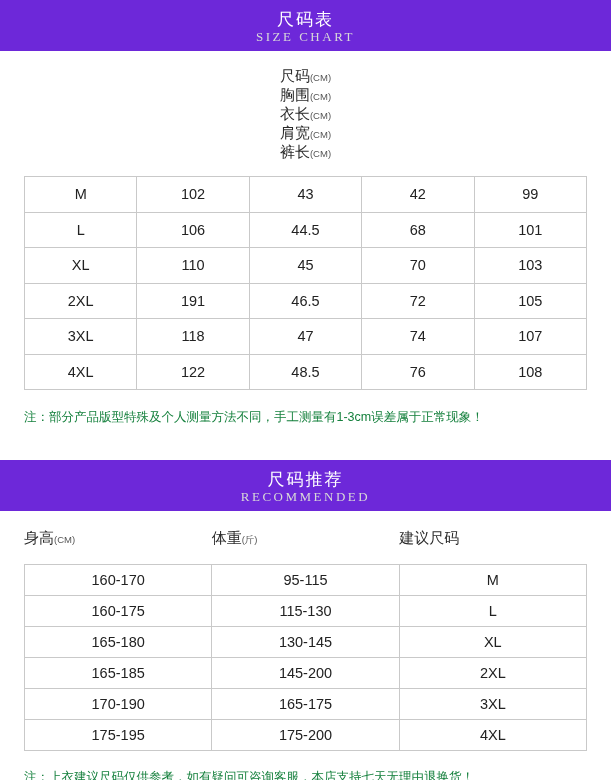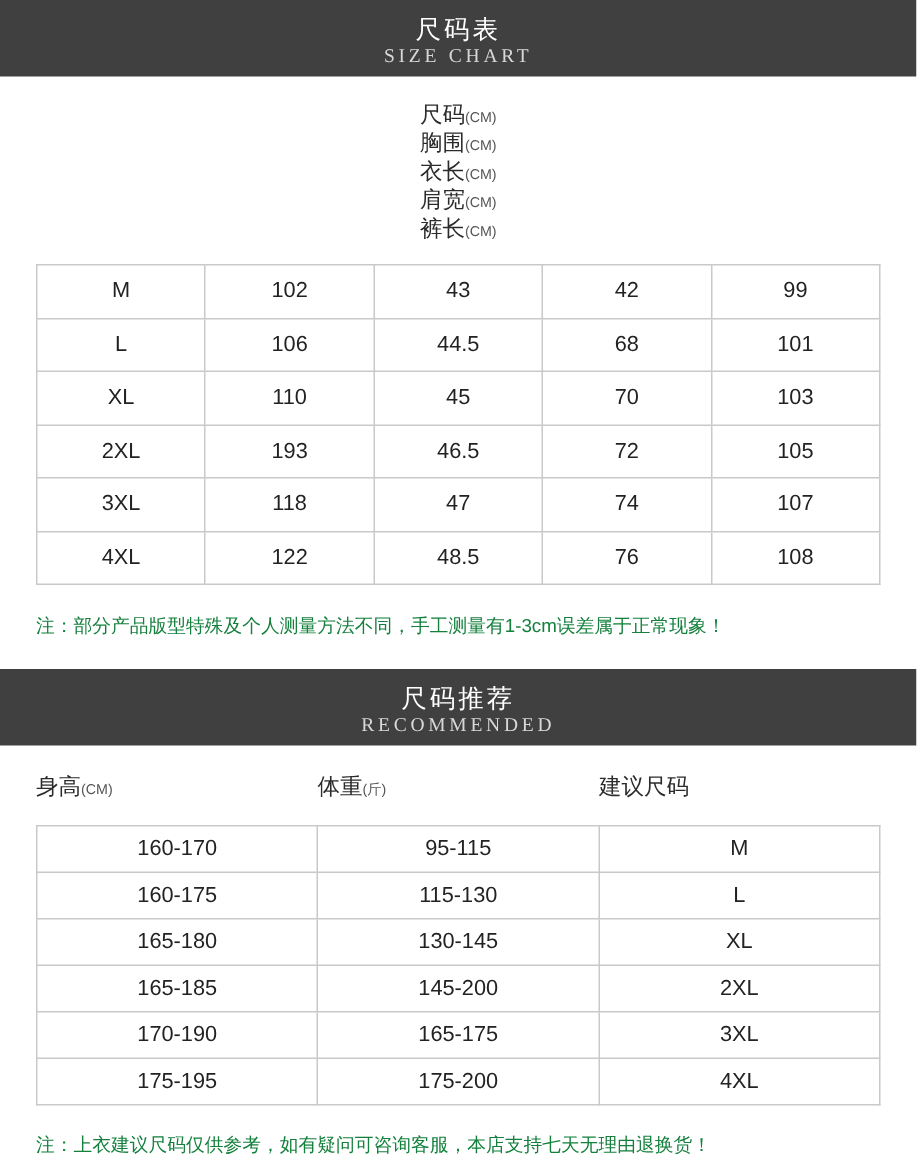--- a/index.html
+++ b/index.html
@@ -11,21 +11,21 @@
     width: 611px;
     height: 780px;
     font-family: "Liberation Sans", "DejaVu Sans", sans-serif;
     color: #333;
     overflow: hidden;
   }
   .page { width: 611px; height: 780px; position: relative; background:#fff; }
 
   
   .header-bar {
-    background: #404040;
+    background: #6d28d9;
     color: #ffffff;
     text-align: center;
     padding: 9px 0 8px 0;
   }
   .header-bar .title {
     font-size: 17px;
     letter-spacing: 2px;
     line-height: 21px;
     font-weight: 400;
   }
@@ -81,21 +81,21 @@
     width: 563px;
     margin: 0 auto;
     font-size: 12.5px;
     color: #15803d;
     line-height: 18px;
     padding-top: 17px;
   }
   .note.first { padding-top: 18px; padding-bottom: 16px; }
   .note.last  { padding-top: 17px; }
 
-  .sec2-head-wrap { margin-top: 4px; }
+  .sec2-head-wrap { margin-top: 18px; }
 
   .rec-colhead {
     display: flex;
     width: 563px;
     margin: 0 auto;
     padding: 18px 0 16px 0;
   }
   .rec-colhead .ch {
     flex: 1;
     text-align: left;
@@ -141,21 +141,21 @@
       </tr>
       <tr>
         <td>XL</td>
         <td>110</td>
         <td>45</td>
         <td>70</td>
         <td>103</td>
       </tr>
       <tr>
         <td>2XL</td>
-        <td>193</td>
+        <td>191</td>
         <td>46.5</td>
         <td>72</td>
         <td>105</td>
       </tr>
       <tr>
         <td>3XL</td>
         <td>118</td>
         <td>47</td>
         <td>74</td>
         <td>107</td>

